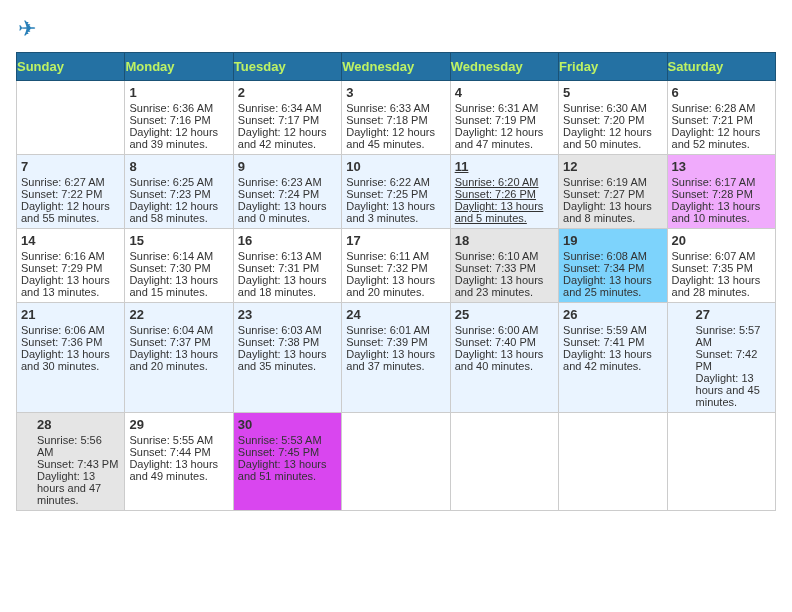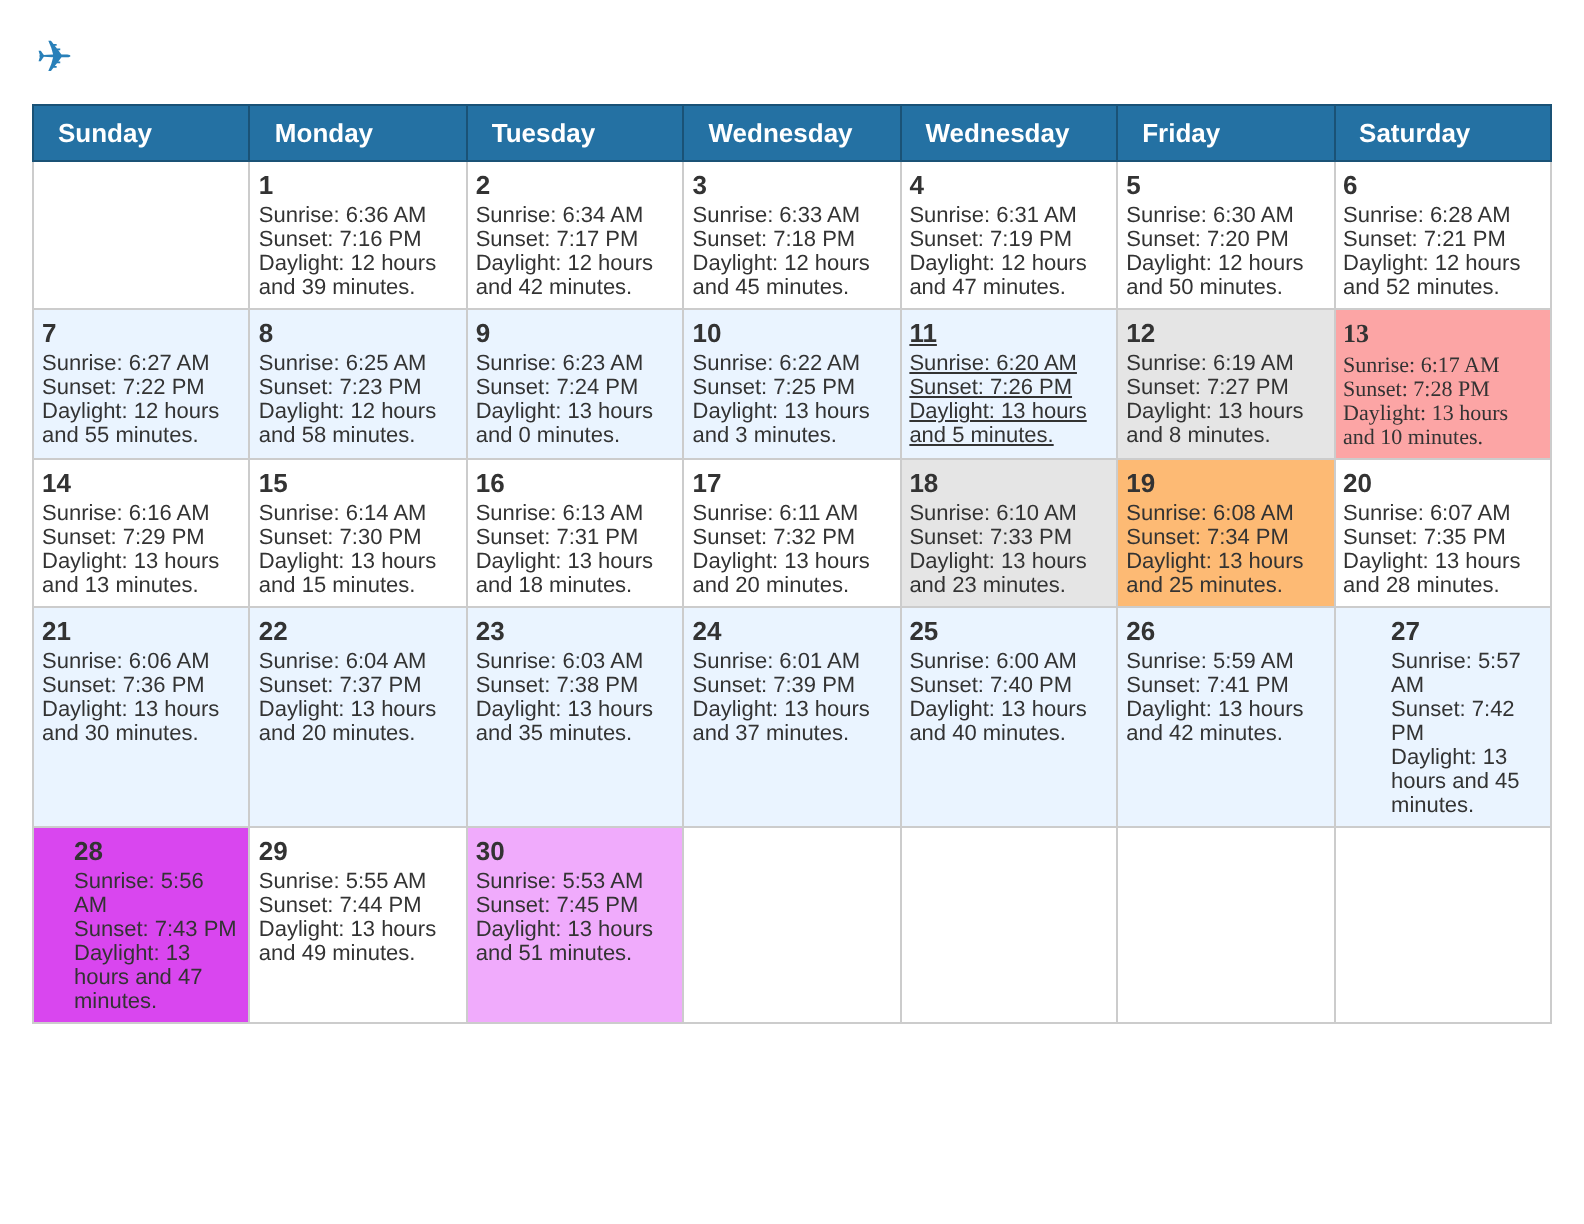--- a/index.html
+++ b/index.html
@@ -46,22 +46,22 @@
     .location-title {
       font-size: 16px;
       color: #555;
     }
     table {
       width: 100%;
       border-collapse: collapse;
     }
     th {
       background-color: #2471a3;
-      color: #ffffff;
-      padding: 6px 12px;
+      color: #bef264;
+      padding: 6px 0;
       font-size: 13px;
       text-align: left;
       border: 1px solid #1a5276;
     }
     td {
       vertical-align: top;
       border: 1px solid #ccc;
       padding: 4px;
       font-size: 11px;
       color: #333;
@@ -183,21 +183,21 @@
           <div>Sunrise: 6:20 AM</div>
           <div>Sunset: 7:26 PM</div>
           <div>Daylight: 13 hours and 5 minutes.</div>
         </td>
         <td style="background-color: #e5e5e5; margin-top: 26px;">
           <span class="day-number">12</span>
           <div>Sunrise: 6:19 AM</div>
           <div>Sunset: 7:27 PM</div>
           <div>Daylight: 13 hours and 8 minutes.</div>
         </td>
-        <td style="background-color: #fca5a5; font-family: Liberation Serif, serif;">
+        <td style="background-color: #f0abfc;">
           <span class="day-number">13</span>
           <div>Sunrise: 6:17 AM</div>
           <div>Sunset: 7:28 PM</div>
           <div>Daylight: 13 hours and 10 minutes.</div>
         </td>
       </tr>
       <tr>
         <td style="background-color: rgb(255, 255, 255);">
           <span class="day-number">14</span>
           <div>Sunrise: 6:16 AM</div>
@@ -221,21 +221,21 @@
           <div>Sunrise: 6:11 AM</div>
           <div>Sunset: 7:32 PM</div>
           <div>Daylight: 13 hours and 20 minutes.</div>
         </td>
         <td style="background-color: #e5e5e5; margin-left: 44px;">
           <span class="day-number">18</span>
           <div>Sunrise: 6:10 AM</div>
           <div>Sunset: 7:33 PM</div>
           <div>Daylight: 13 hours and 23 minutes.</div>
         </td>
-        <td style="background-color: #fdba74;">
+        <td style="background-color: #7dd3fc;">
           <span class="day-number">19</span>
           <div>Sunrise: 6:08 AM</div>
           <div>Sunset: 7:34 PM</div>
           <div>Daylight: 13 hours and 25 minutes.</div>
         </td>
         <td style="background-color: rgb(255, 255, 255);">
           <span class="day-number">20</span>
           <div>Sunrise: 6:07 AM</div>
           <div>Sunset: 7:35 PM</div>
           <div>Daylight: 13 hours and 28 minutes.</div>
@@ -279,33 +279,33 @@
           <div>Daylight: 13 hours and 42 minutes.</div>
         </td>
         <td style="background-color: rgb(234, 244, 255); padding-left: 28px;">
           <span class="day-number">27</span>
           <div>Sunrise: 5:57 AM</div>
           <div>Sunset: 7:42 PM</div>
           <div>Daylight: 13 hours and 45 minutes.</div>
         </td>
       </tr>
       <tr>
-        <td style="background-color: #d946ef; padding-left: 20px;">
+        <td style="background-color: #e5e5e5; padding-left: 20px;">
           <span class="day-number">28</span>
           <div>Sunrise: 5:56 AM</div>
           <div>Sunset: 7:43 PM</div>
           <div>Daylight: 13 hours and 47 minutes.</div>
         </td>
         <td style="background-color: rgb(255, 255, 255); margin-left: 32px;">
           <span class="day-number">29</span>
           <div>Sunrise: 5:55 AM</div>
           <div>Sunset: 7:44 PM</div>
           <div>Daylight: 13 hours and 49 minutes.</div>
         </td>
-        <td style="background-color: #f0abfc;">
+        <td style="background-color: #d946ef;">
           <span class="day-number">30</span>
           <div>Sunrise: 5:53 AM</div>
           <div>Sunset: 7:45 PM</div>
           <div>Daylight: 13 hours and 51 minutes.</div>
         </td>
         <td class="empty-cell"></td>
         <td class="empty-cell"></td>
         <td class="empty-cell"></td>
         <td class="empty-cell"></td>
       </tr>

